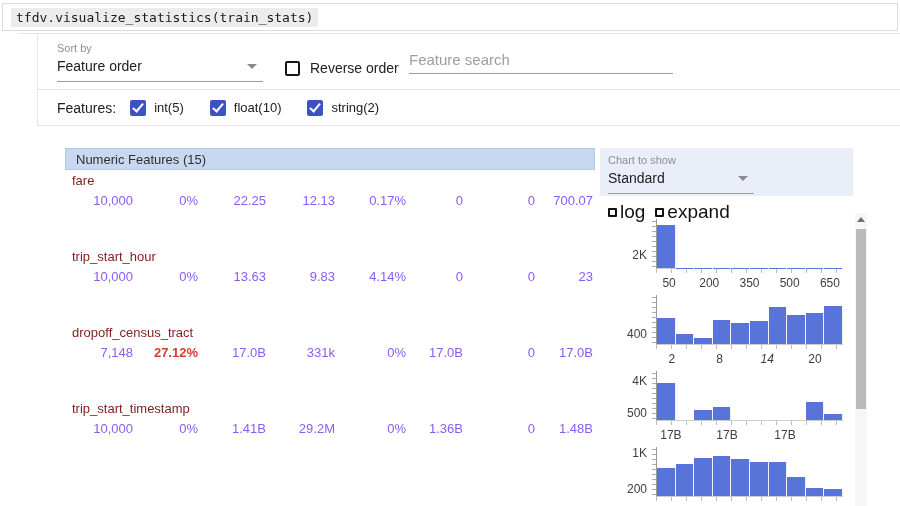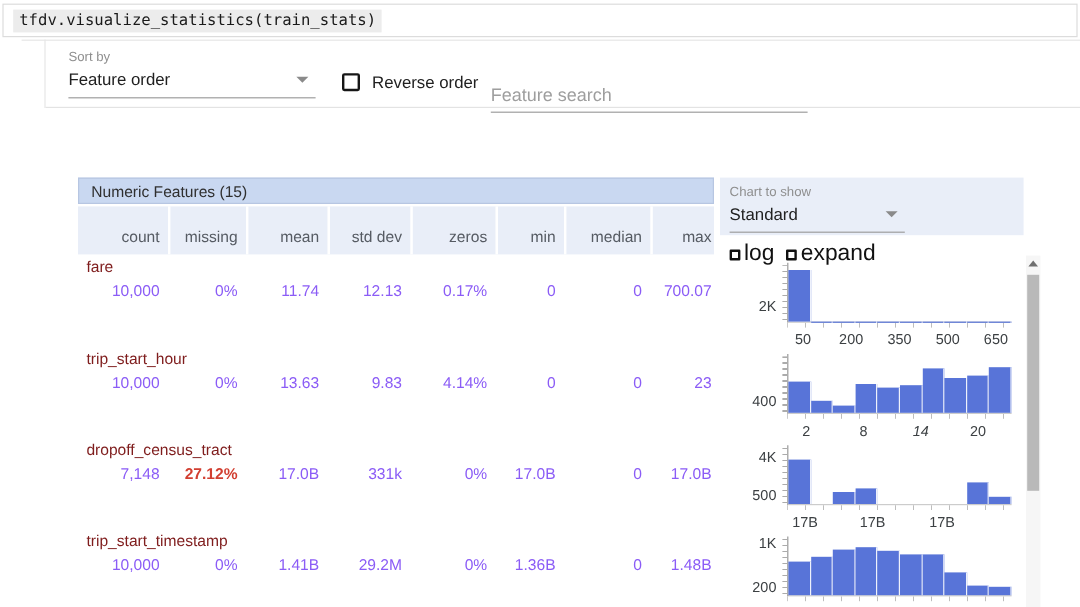--- a/index.html
+++ b/index.html
@@ -22,21 +22,21 @@
   .tiny-label { font-size:11px; color:#8f8f8f; }
   .sort-group { position:absolute; left:19px; top:9px; width:206px; cursor:pointer; }
   .select-line { display:flex; justify-content:space-between; align-items:center;
                  border-bottom:1px solid #9e9e9e; padding:4px 2px 7px 0; font-size:14px; color:#212121; }
   .arrow-down { width:0; height:0; border-left:5px solid transparent; border-right:5px solid transparent;
                 border-top:5px solid #8a8a8a; margin-right:4px; }
 
   .reverse { position:absolute; left:247px; top:27px; display:flex; align-items:center; gap:10px; font-size:14px; cursor:pointer; }
   .cb-empty { width:15px; height:15px; border:2px solid #161616; border-radius:2px; background:#fff; flex:0 0 auto; }
 
-  .search { position:absolute; left:371px; top:35px; width:264px; }
+  .search { position:absolute; left:371px; top:15px; width:264px; }
   .search input { width:100%; border:none; border-bottom:1px solid #9e9e9e; outline:none;
                   font-family:"Liberation Sans", sans-serif; font-size:15px; padding:3px 0 5px; background:transparent; color:#212121; }
   .search input::placeholder { color:#9e9e9e; }
 
   .features-label { font-size:14px; margin-right:14px; }
   .filter-item { display:flex; align-items:center; margin-right:26px; cursor:pointer; }
   .cb { width:16px; height:16px; border-radius:2px; position:relative; flex:0 0 auto; }
   .cb.checked { background:var(--indigo); }
   .cb.checked::after { content:""; position:absolute; left:5px; top:1px; width:4px; height:9px;
                        border:solid #fff; border-width:0 2px 2px 0; transform:rotate(40deg); }
@@ -107,41 +107,48 @@
       </div>
     </div>
     <div class="reverse">
       <span class="cb-empty"></span>
       <span>Reverse order</span>
     </div>
     <div class="search">
       <input type="text" placeholder="Feature search" style="">
     </div>
   </div>
+  <div class="ctrl-row2">
+    <span class="features-label">Features:</span>
+    <span style="display:flex">
+        <span class="filter-item">
+          <span class="cb checked"></span>
+          <span class="filter-label">int(5)</span>
+        </span>
+        <span class="filter-item">
+          <span class="cb checked"></span>
+          <span class="filter-label">float(10)</span>
+        </span>
+        <span class="filter-item">
+          <span class="cb checked"></span>
+          <span class="filter-label">string(2)</span>
+        </span>
+      </span>
+  </div>
 </div>
 
 <div class="stats">
   <div class="table-title">Numeric Features (15)</div>
-  <div class="cheader">
-      <div class="hcell">count</div>
-      <div class="hcell">missing</div>
-      <div class="hcell">mean</div>
-      <div class="hcell">std dev</div>
-      <div class="hcell">zeros</div>
-      <div class="hcell">min</div>
-      <div class="hcell">median</div>
-      <div class="hcell">max</div>
-    </div>
   <div>
       <div class="frow">
         <div class="fname">fare</div>
         <div class="vals">
           <div class="vcell">10,000</div>
           <div class="vcell">0%</div>
-          <div class="vcell">11.74</div>
+          <div class="vcell">22.25</div>
           <div class="vcell">12.13</div>
           <div class="vcell">0.17%</div>
           <div class="vcell">0</div>
           <div class="vcell">0</div>
           <div class="vcell">700.07</div>
         </div>
       </div>
       <div class="frow">
         <div class="fname">trip_start_hour</div>
         <div class="vals">

